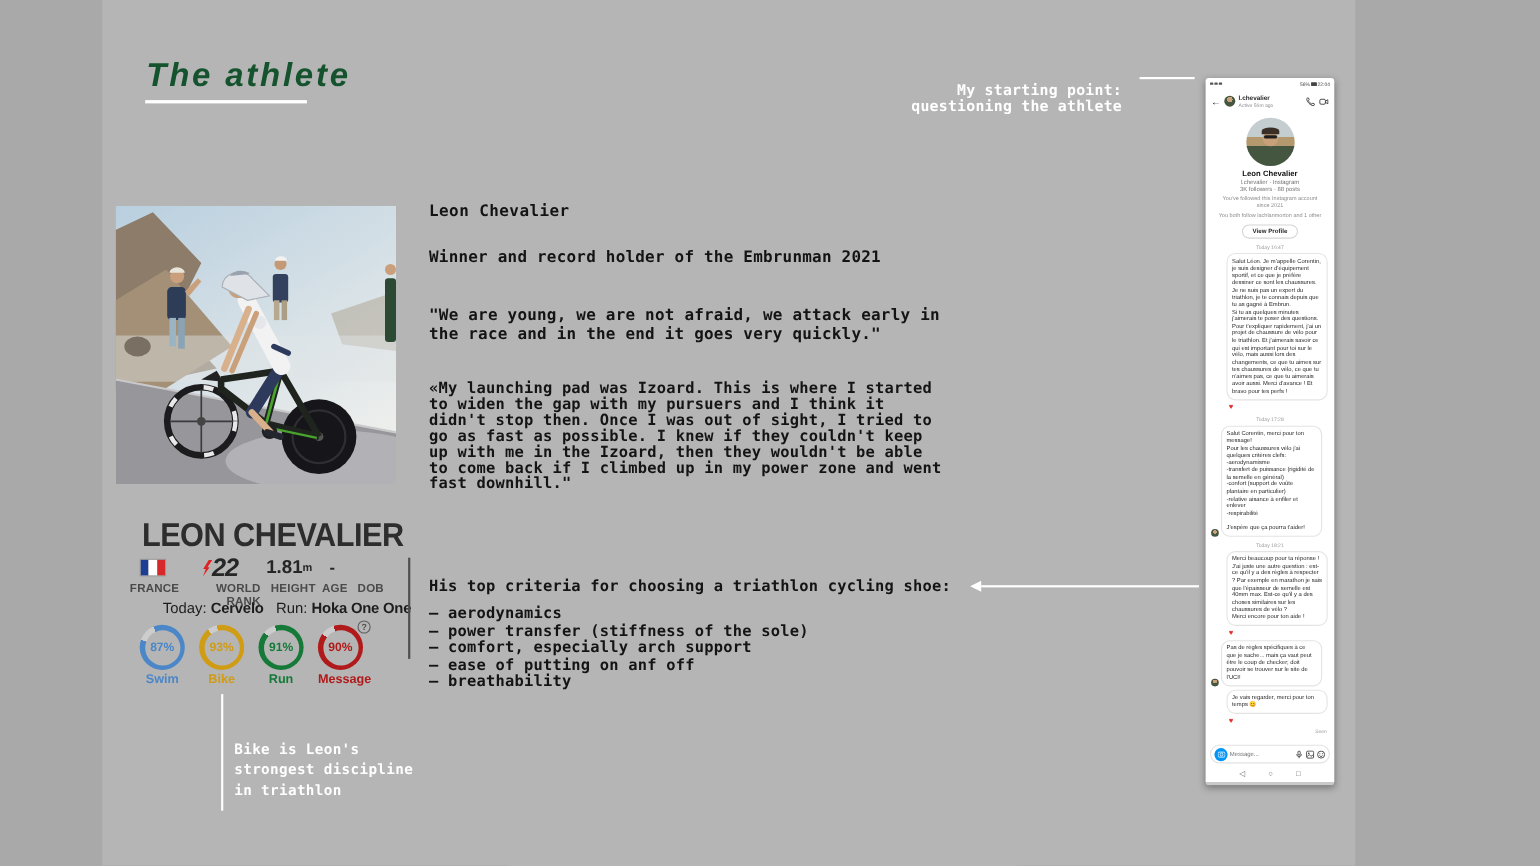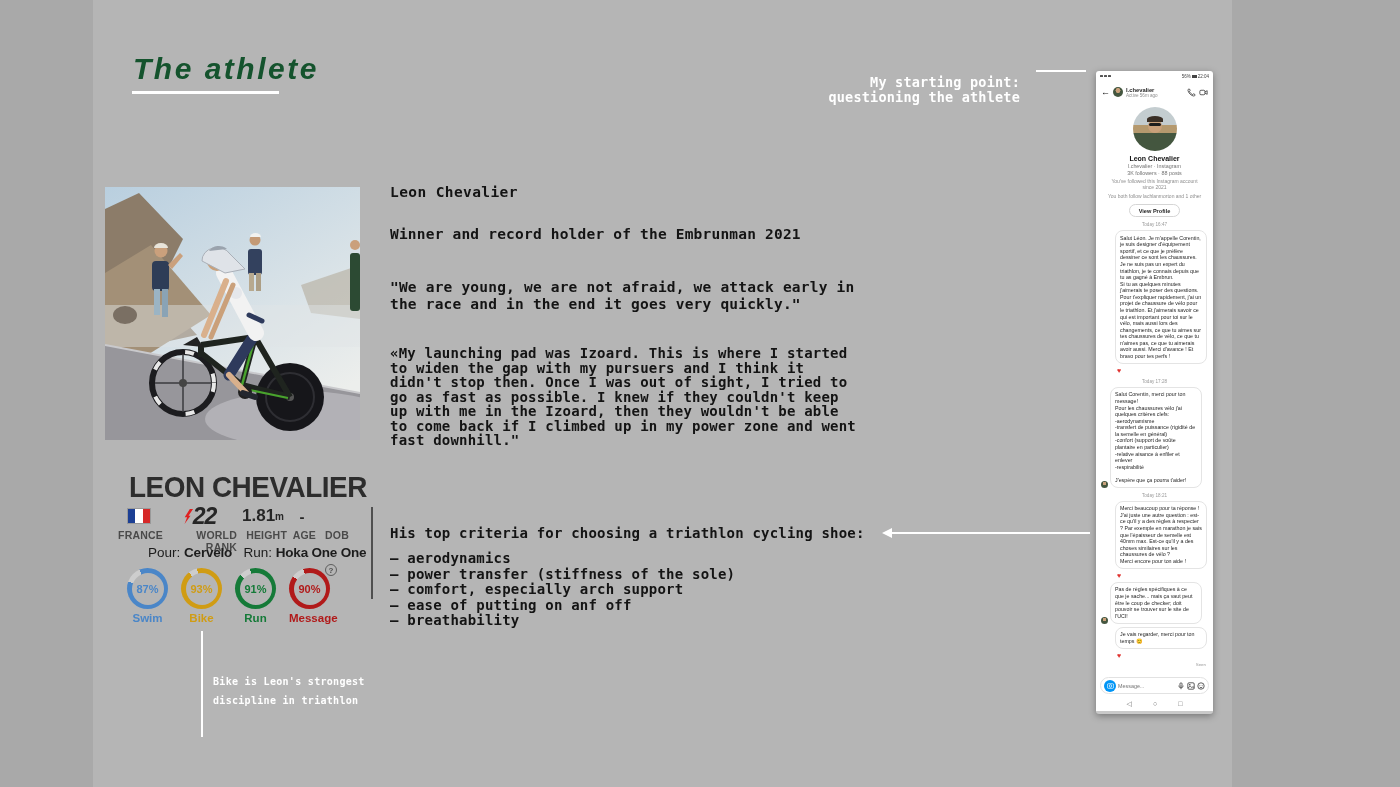--- a/index.html
+++ b/index.html
@@ -65,21 +65,21 @@
   .criteria-list { position:absolute; left:390px; top:551px; list-style:none; font-size:14px; font-weight:bold;
                    line-height:15.6px; letter-spacing:0.2px; }
   .arrow { position:absolute; left:882px; top:528px; width:208px; height:10px; display:flex; align-items:center; }
   .arrow .head { width:0; height:0; border-top:5px solid transparent; border-bottom:5px solid transparent;
                  border-right:10px solid #fff; }
   .arrow .shaft { flex:1; height:2px; background:#fff; }
 
   
   .callout-line { position:absolute; left:201px; top:631px; width:2px; height:106px; background:#fff; }
   .callout { position:absolute; left:213px; top:672px; width:170px; color:#fff; font-weight:bold;
-             font-size:10px; line-height:19px; letter-spacing:0.3px; }
+             font-size:13px; line-height:19px; letter-spacing:0.3px; }
 
   
   .phone { position:absolute; left:1096px; top:71px; width:117px; height:643px; background:#fff;
            border-radius:3px; box-shadow:0 2px 7px rgba(0,0,0,0.35); display:flex; flex-direction:column;
            font-family:"Liberation Sans", sans-serif; color:#262626; overflow:hidden; border-bottom:3px solid #c9c9c9; }
   .statusbar { height:10px; display:flex; justify-content:space-between; align-items:center; padding:0 4px;
                font-size:4.5px; color:#444; flex:none; }
   .statusbar .dots { display:flex; gap:1.5px; }
   .statusbar .dots i { width:2.5px; height:2.5px; background:#555; border-radius:0.5px; }
   .batt { display:inline-block; width:5px; height:3px; border:0.5px solid #444; margin:0 1px; background:#444; }
@@ -252,21 +252,21 @@
   </div>
 
   <div class="stat-col" style="left:317px;width:32px;">
     <div class="val">
         <span class="dash"></span>
       </div>
     <div class="lbl">DOB</div>
   </div>
 
   <div class="bikerun">
-    <span>Pour:</span>
+    <span>Today:</span>
     <b>Cervelo</b>&nbsp;&nbsp;
     <span>Run:</span>
     <b>Hoka One One</b>
   </div>
 
   <div class="rings" id="rings">
       <div class="ringbox">
         <div class="ring" style="background:conic-gradient(from -23.400000000000002deg, #4a86c8 0 87%, #cdcdcd 87% 100%)">
        <div class="hole"></div>
        <div class="pct" style="color:#4a86c8">87%</div>

